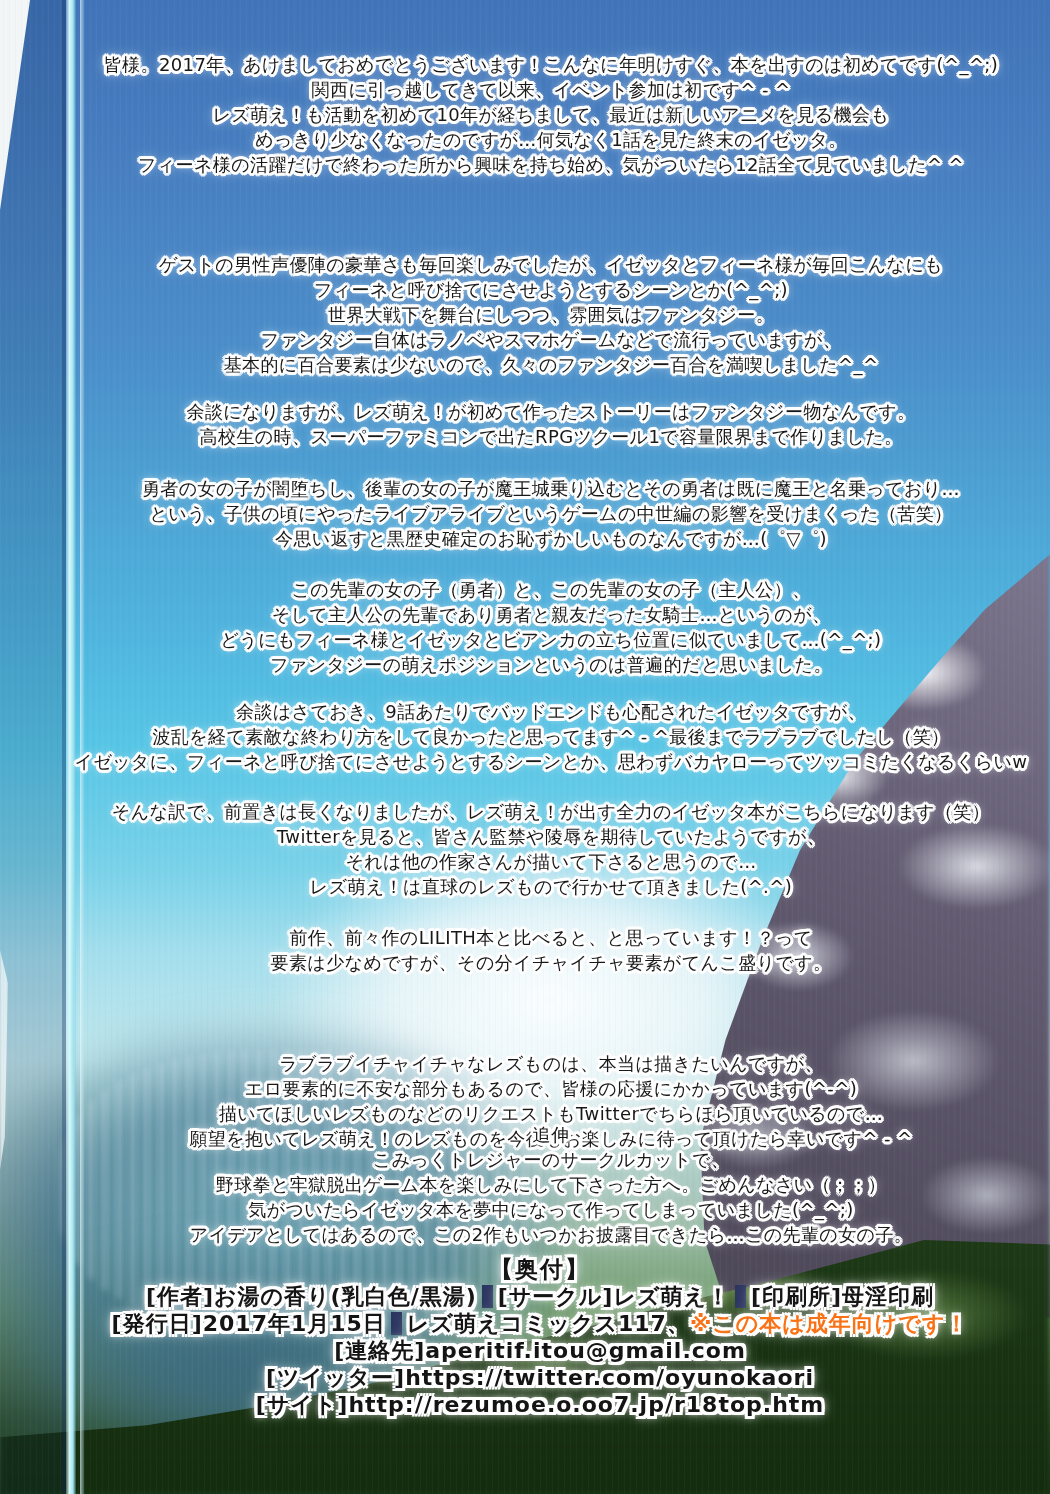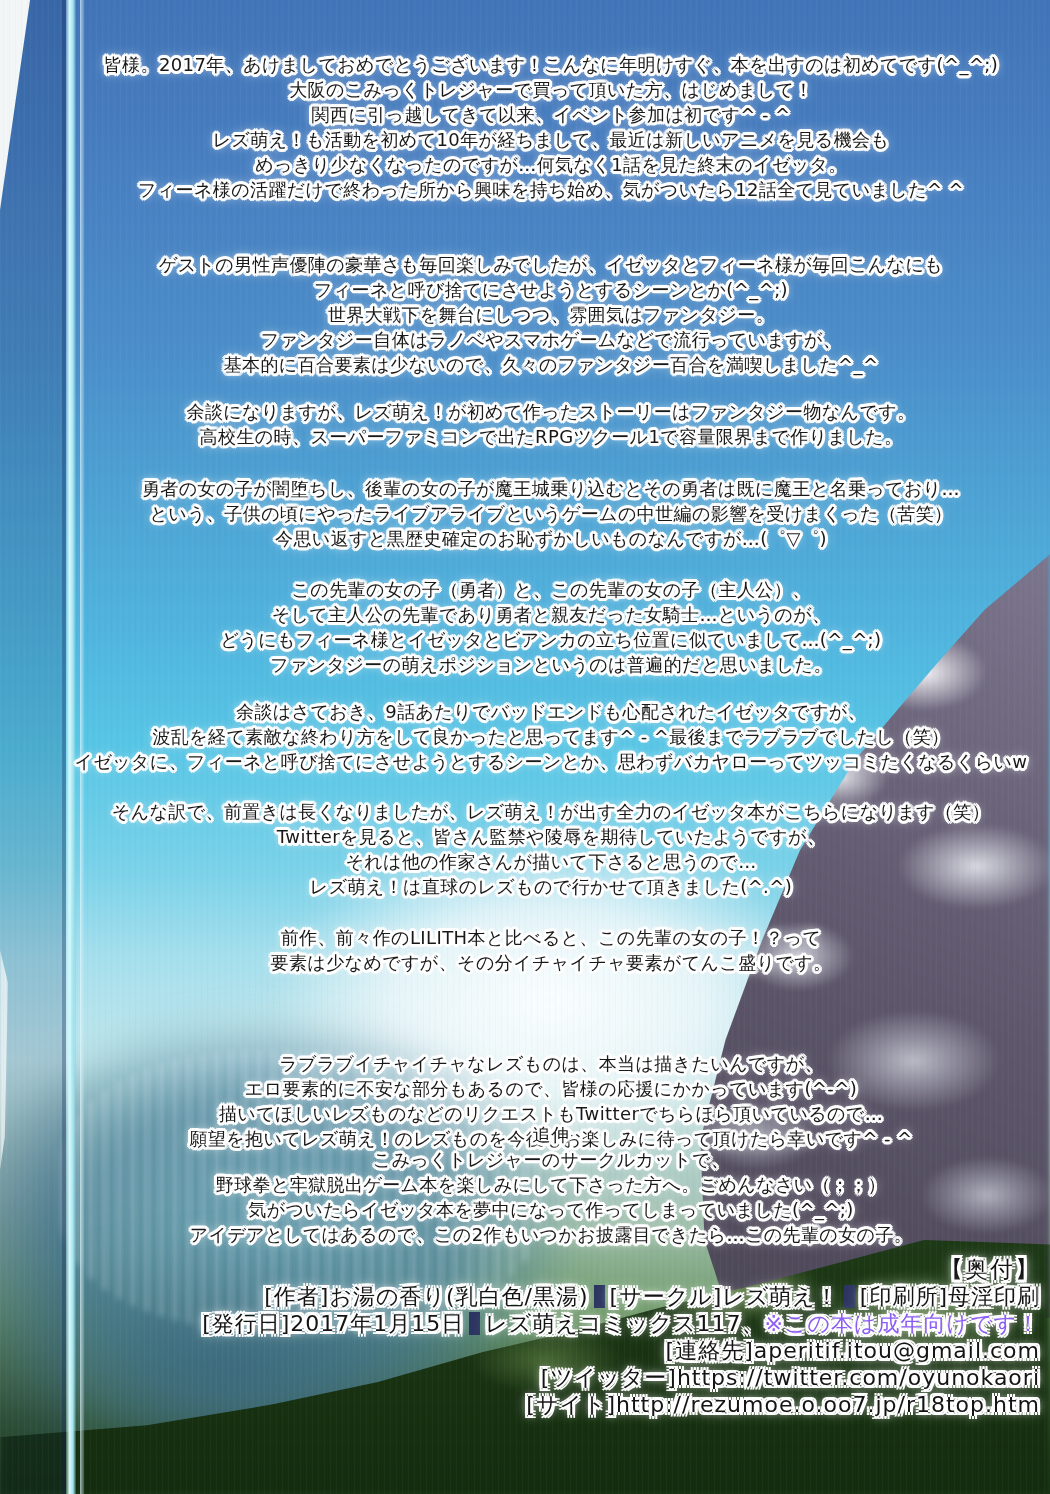--- a/index.html
+++ b/index.html
@@ -96,32 +96,31 @@
       3px 1px 0 #fff,-3px 1px 0 #fff,1px 3px 0 #fff,1px -3px 0 #fff,
       -1px 3px 0 #fff,-1px -3px 0 #fff,3px -1px 0 #fff,-3px -1px 0 #fff,
       0 0 5px #fff,0 0 9px #fff,0 0 14px rgba(255,255,255,.9);
   }
   .block-0{top:52px}.block-1{top:252px}.block-2{top:399px}.block-3{top:476px}
   .block-4{top:577px}.block-5{top:699px}.block-6{top:799px}.block-7{top:925px}
   .block-8{top:1051px}.block-9{top:1122px}
 
   #colophon{position:absolute;left:40px;right:10px;top:1256px;z-index:10;text-align:center;}
   .colophon-title,.colophon-row{
-    height:27px;line-height:27px;font-size:22px;font-weight:normal;white-space:nowrap;
+    height:27px;line-height:27px;font-size:22px;font-weight:bold;white-space:nowrap;
     color:#141414;letter-spacing:1px;
     text-shadow:
       2px 0 0 #fff,-2px 0 0 #fff,0 2px 0 #fff,0 -2px 0 #fff,
       3px 3px 0 #fff,-3px 3px 0 #fff,3px -3px 0 #fff,-3px -3px 0 #fff,
       3px 0 0 #fff,-3px 0 0 #fff,0 3px 0 #fff,0 -3px 0 #fff,
       0 0 6px #fff,0 0 10px #fff,0 0 16px rgba(255,255,255,.95);
-    text-align: right;
   }
   .colophon-title{font-size:23px;letter-spacing:2px;}
   .seg{display:inline;}
-  .seg.warning{color:#8b5cf6;}
+  .seg.warning{color:#f97316;}
   .sep-block{display:inline-block;width:11px;height:23px;background:#2b3560;
     margin:0 5px;vertical-align:-4px;}
 </style>
 </head>
 <body>
 
 <div class="page">
   <div class="bg sky"></div>
   <div class="bg peak2"></div>
   <div class="bg peak"></div>
@@ -134,21 +133,20 @@
   <div class="bg scan-dark-line"></div>
   <div class="bg scan-line"></div>
   <div class="bg scan-line2"></div>
   <div class="bg corner-wedge"></div>
   <div class="bg edge-sliver"></div>
   <div class="bg grain"></div>
 
   <div id="afterword">
       <div class="text-block block-0">
         <div class="text-line">皆様。2017年、あけましておめでとうございます！こんなに年明けすぐ、本を出すのは初めてです(^_^;)</div>
-        <div class="text-line">大阪のこみっくトレジャーで買って頂いた方、はじめまして！</div>
         <div class="text-line">関西に引っ越してきて以来、イベント参加は初です^ - ^</div>
         <div class="text-line">レズ萌え！も活動を初めて10年が経ちまして、最近は新しいアニメを見る機会も</div>
         <div class="text-line">めっきり少なくなったのですが…何気なく1話を見た終末のイゼッタ。</div>
         <div class="text-line">フィーネ様の活躍だけで終わった所から興味を持ち始め、気がついたら12話全て見ていました^ ^</div>
       </div>
       <div class="text-block block-1">
         <div class="text-line">ゲストの男性声優陣の豪華さも毎回楽しみでしたが、イゼッタとフィーネ様が毎回こんなにも</div>
         <div class="text-line">フィーネと呼び捨てにさせようとするシーンとか(^_^;)</div>
         <div class="text-line">世界大戦下を舞台にしつつ、雰囲気はファンタジー。</div>
         <div class="text-line">ファンタジー自体はラノベやスマホゲームなどで流行っていますが、</div>
@@ -174,21 +172,21 @@
         <div class="text-line">波乱を経て素敵な終わり方をして良かったと思ってます^ - ^最後までラブラブでしたし（笑）</div>
         <div class="text-line">イゼッタに、フィーネと呼び捨てにさせようとするシーンとか、思わずバカヤローってツッコミたくなるくらいw</div>
       </div>
       <div class="text-block block-6">
         <div class="text-line">そんな訳で、前置きは長くなりましたが、レズ萌え！が出す全力のイゼッタ本がこちらになります（笑）</div>
         <div class="text-line">Twitterを見ると、皆さん監禁や陵辱を期待していたようですが、</div>
         <div class="text-line">それは他の作家さんが描いて下さると思うので…</div>
         <div class="text-line">レズ萌え！は直球のレズもので行かせて頂きました(^.^)</div>
       </div>
       <div class="text-block block-7">
-        <div class="text-line">前作、前々作のLILITH本と比べると、この先輩の女の子！？って</div>
+        <div class="text-line">前作、前々作のLILITH本と比べると、と思っています！？って</div>
         <div class="text-line">要素は少なめですが、その分イチャイチャ要素がてんこ盛りです。</div>
       </div>
       <div class="text-block block-8">
         <div class="text-line">ラブラブイチャイチャなレズものは、本当は描きたいんですが、</div>
         <div class="text-line">エロ要素的に不安な部分もあるので、皆様の応援にかかっています(^-^)</div>
         <div class="text-line">描いてほしいレズものなどのリクエストもTwitterでちらほら頂いているので…</div>
         <div class="text-line">願望を抱いてレズ萌え！のレズものを今後もお楽しみに待って頂けたら幸いです^ - ^</div>
       </div>
       <div class="text-block block-9">
         <div class="text-line">追伸</div>

